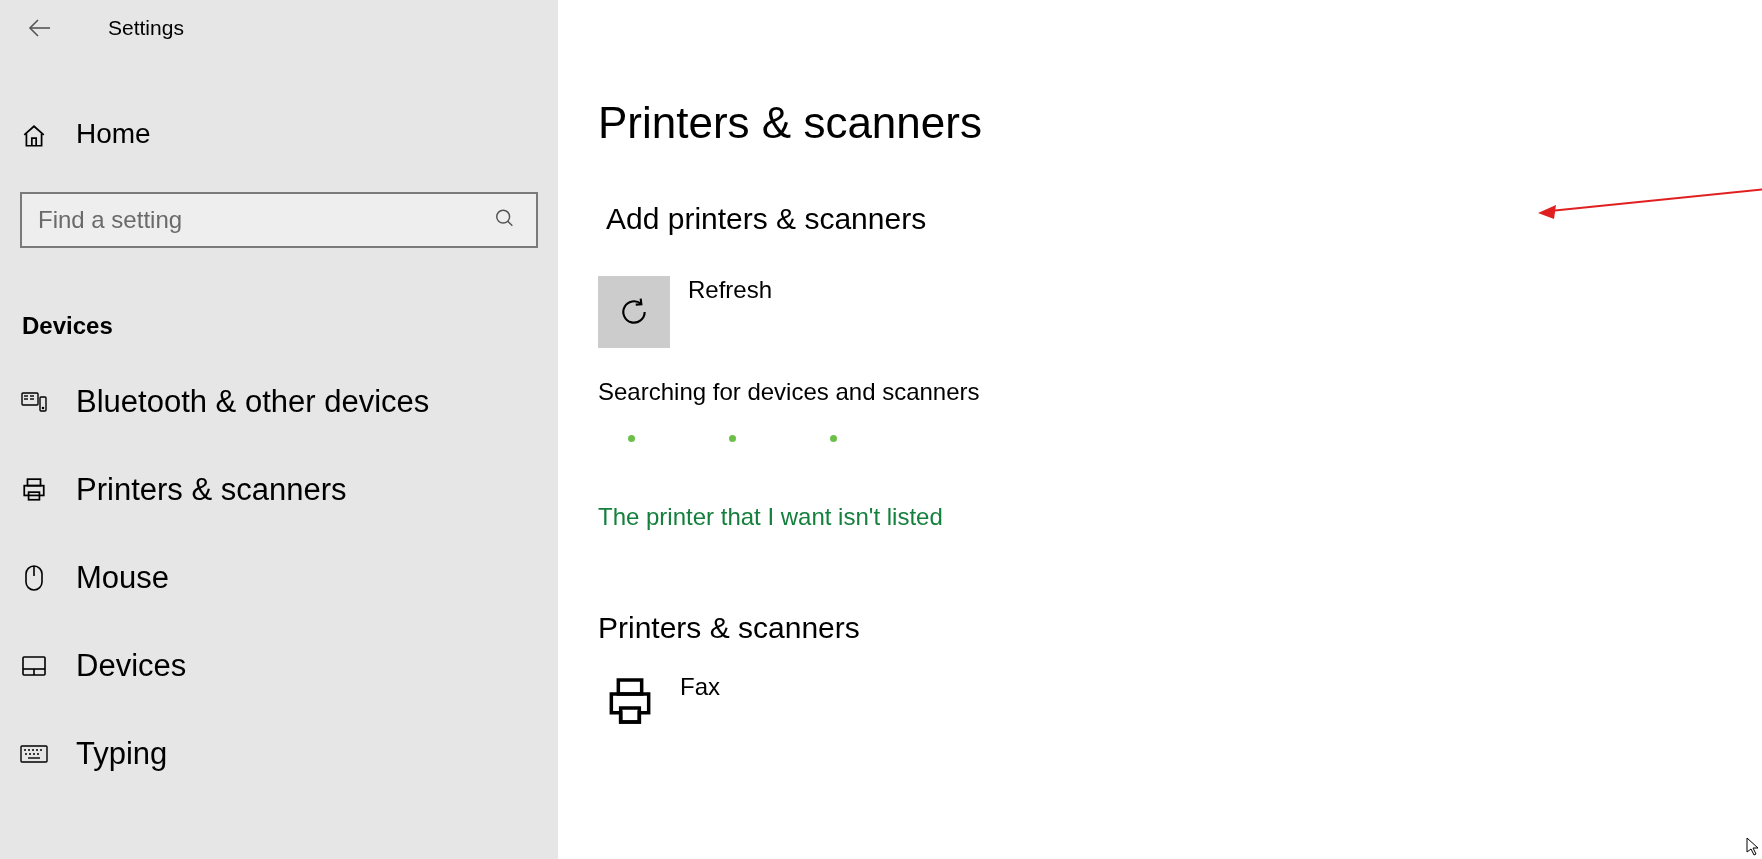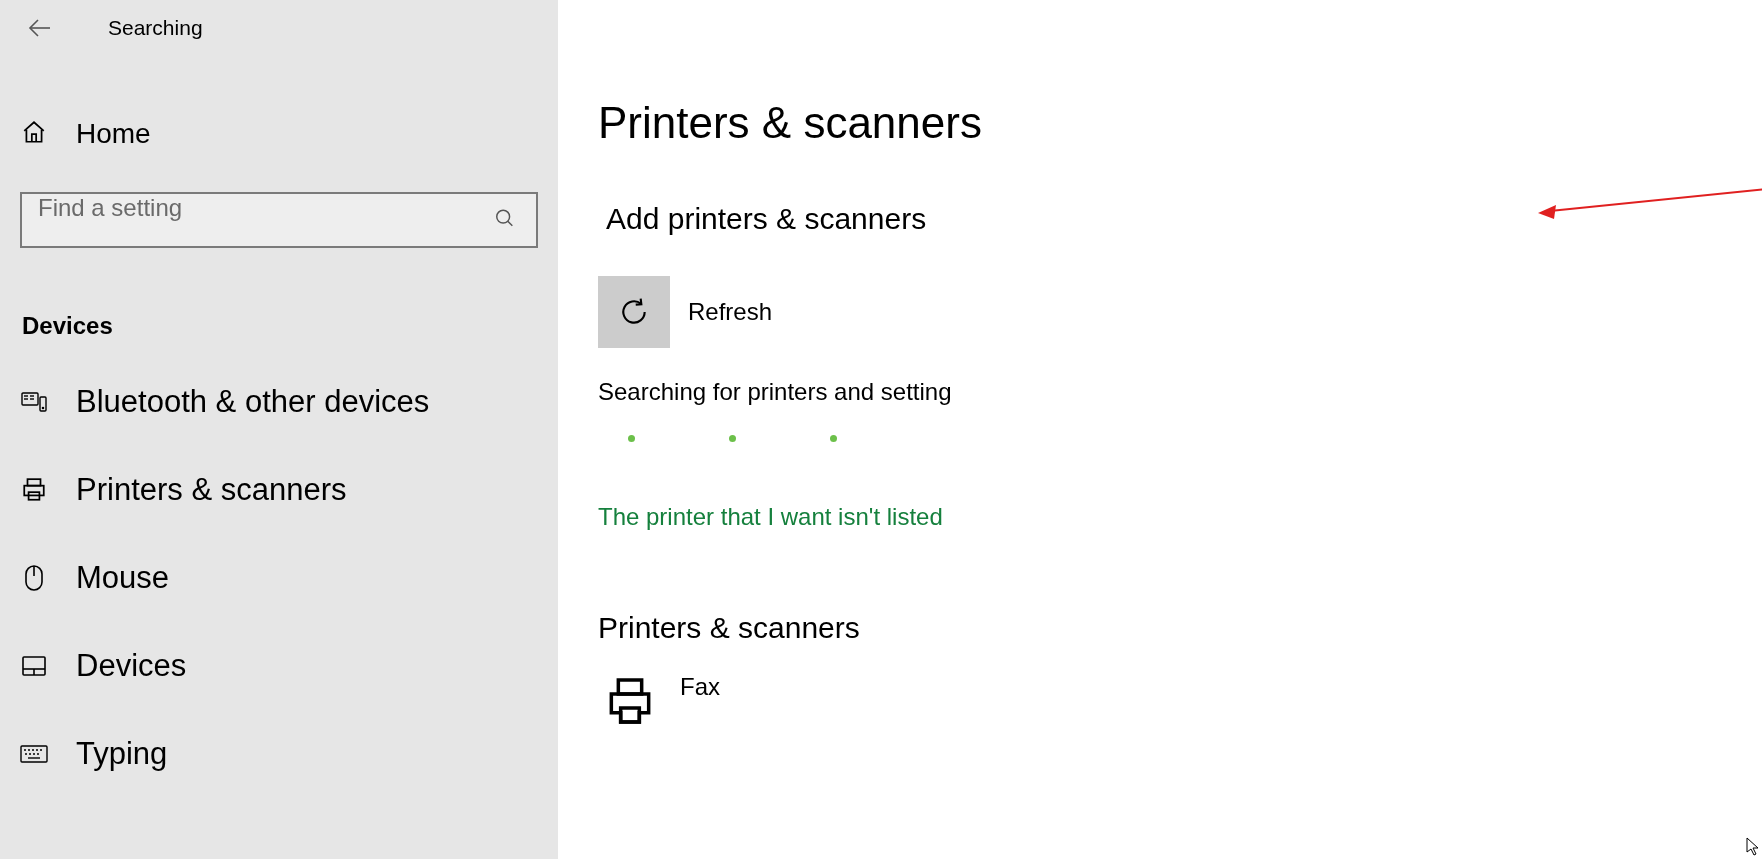--- a/index.html
+++ b/index.html
@@ -34,21 +34,21 @@
     justify-content: center;
     cursor: pointer;
   }
   .app-title {
     font-size: 21px;
     font-weight: 400;
     margin-left: 54px;
   }
   .home-row {
     display: flex;
-    align-items: flex-start;
+    align-items: flex-end;
     padding: 18px 20px 18px 20px;
     margin-top: 44px;
     cursor: pointer;
   }
   .home-icon {
     width: 28px;
     height: 28px;
     display: flex;
     align-items: center;
     justify-content: center;
@@ -60,21 +60,21 @@
   }
   .search-wrap {
     margin: 24px 20px 0 20px;
   }
   .search-box {
     position: relative;
     border: 2px solid #7a7a7a;
     background: #eeeeee;
     height: 56px;
     display: flex;
-    align-items: flex-start;
+    align-items: center;
     padding: 0 16px;
   }
   .search-input {
     border: none;
     background: transparent;
     font-size: 24px;
     color: #6a6a6a;
     width: 100%;
     outline: none;
   }
@@ -119,21 +119,21 @@
     font-weight: 400;
   }
   .section-heading {
     font-size: 30px;
     font-weight: 400;
     margin-top: 54px;
     margin-left: 8px;
   }
   .refresh-row {
     display: flex;
-    align-items: center;
+    align-items: flex-start;
     margin-top: 40px;
     cursor: pointer;
   }
   .refresh-tile {
     width: 72px;
     height: 72px;
     background: #cccccc;
     display: flex;
     align-items: center;
     justify-content: center;
@@ -205,21 +205,21 @@
 
 <div class="sidebar">
 
   <div class="title-row">
     <div class="back-btn">
       <svg width="24" height="20" viewBox="0 0 24 20" fill="none" stroke="#555" stroke-width="1.6">
         <line x1="2" y1="10" x2="22" y2="10"></line>
         <polyline points="10,2 2,10 10,18"></polyline>
       </svg>
     </div>
-    <div class="app-title">Searching</div>
+    <div class="app-title">Settings</div>
   </div>
 
   <div class="home-row">
     <div class="home-icon">
       <svg width="26" height="26" viewBox="0 0 24 24" fill="none" stroke="#000" stroke-width="1.6">
         <path d="M3 11 L12 3 L21 11"></path>
         <path d="M5 10 V21 H19 V10"></path>
         <path d="M10 21 V14 H14 V21"></path>
       </svg>
     </div>
@@ -317,21 +317,21 @@
   <div class="refresh-row">
     <div class="refresh-tile">
       <svg width="32" height="32" viewBox="0 0 24 24" fill="none" stroke="#000" stroke-width="1.6">
         <path d="M20 12 A8 8 0 1 1 17.3 6"></path>
         <polyline points="17,2 17.5,6.2 13.3,6.5"></polyline>
       </svg>
     </div>
     <div class="refresh-label">Refresh</div>
   </div>
 
-  <div class="search-status">Searching for printers and setting</div>
+  <div class="search-status">Searching for devices and scanners</div>
 
   <div class="dots-row">
     <span class="dot"></span>
     <span class="dot"></span>
     <span class="dot"></span>
   </div>
 
   <a class="link-green">The printer that I want isn't listed</a>
 
   <h2 class="printers-heading">Printers &amp; scanners</h2>

